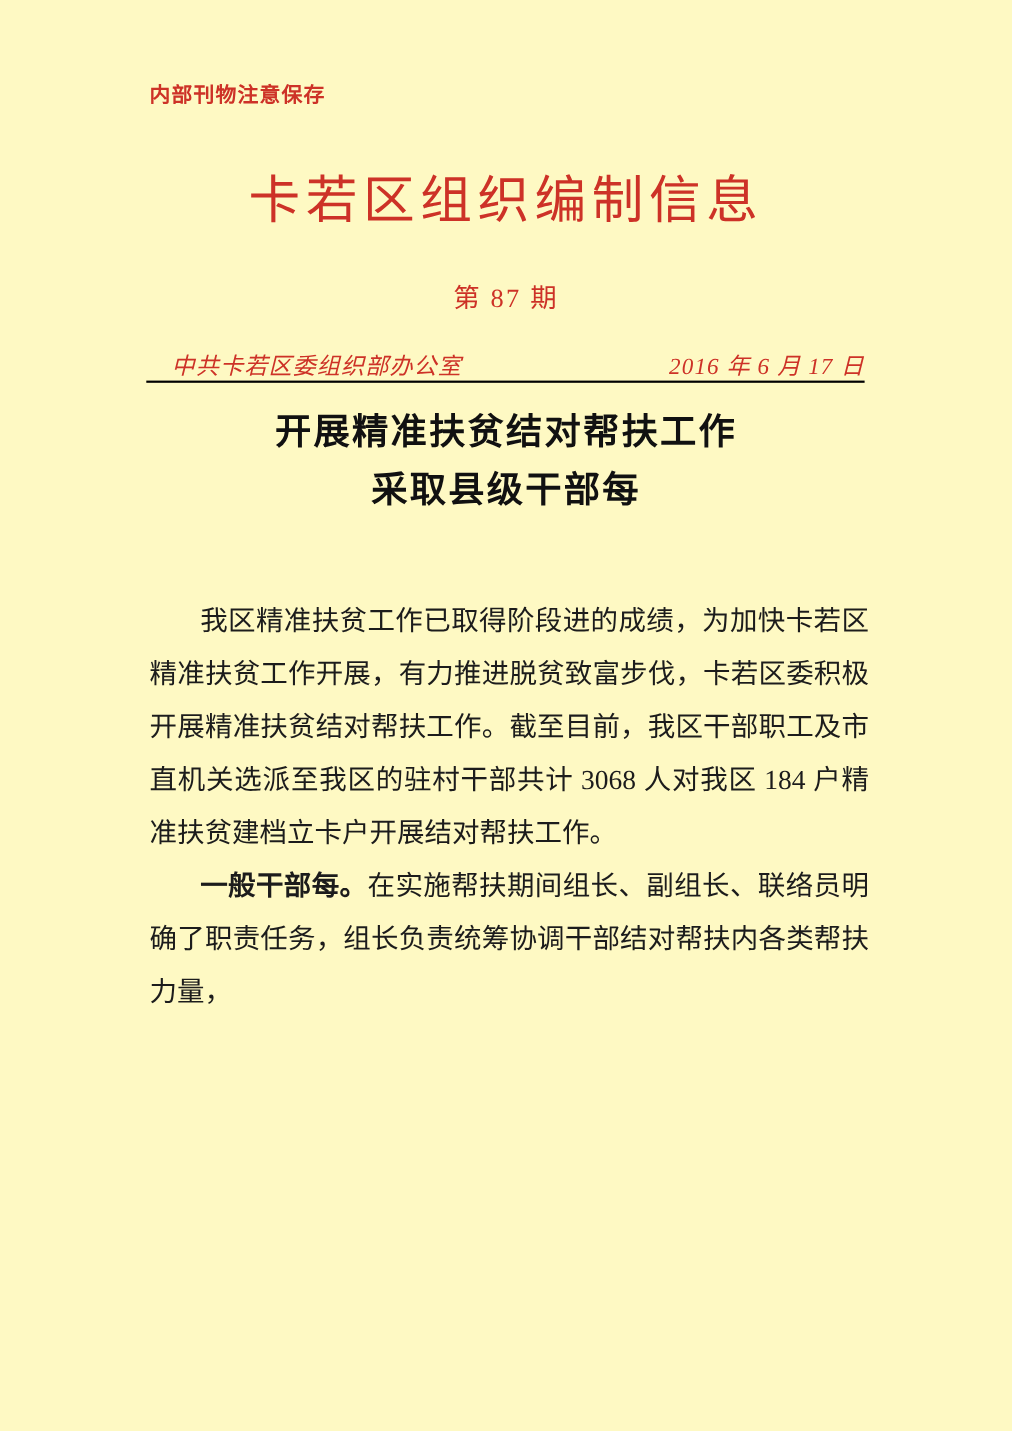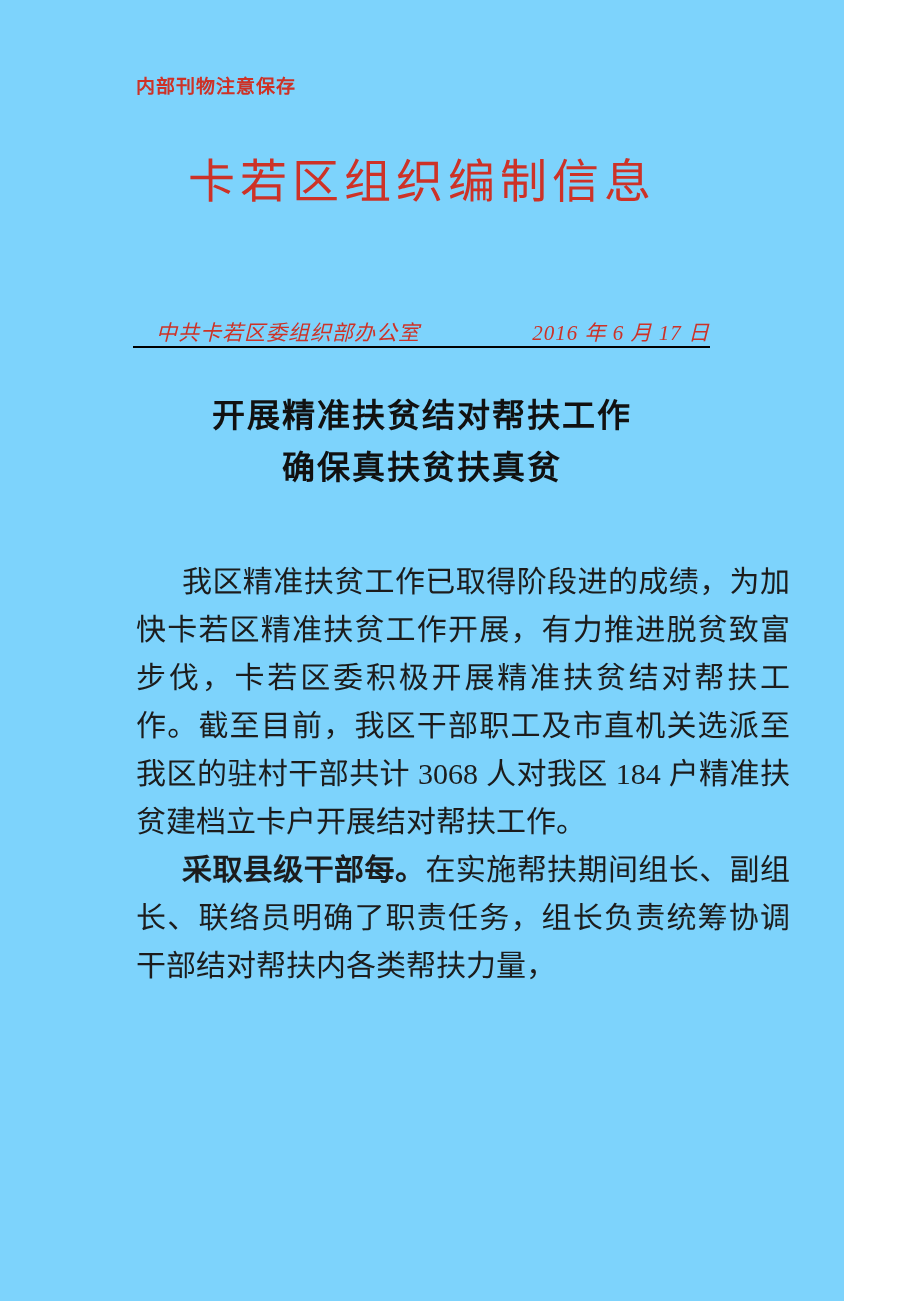--- a/index.html
+++ b/index.html
@@ -2,23 +2,23 @@
 <html lang="zh-CN"><head>
 <meta charset="utf-8">
 <style>
   :root{
     --red:#cd3227;
     --ink:#1c1c1c;
   }
   html,body{margin:0;padding:0;background:#ffffff;}
   .page{
     position:relative;
-    width:844px;
+    width:920px;
     height:1301px;
-    background:#7dd3fc;
+    background:#fef9c3;
     overflow:hidden;
     font-family:"Liberation Serif","DejaVu Serif",serif;
   }
   .internal-note{
     position:absolute;
     left:136px; top:71px;
     font-family:"Liberation Sans","DejaVu Sans",sans-serif;
     font-weight:bold;
     font-size:19px;
     letter-spacing:1px;
@@ -55,35 +55,35 @@
   .office-name{ font-style:italic; letter-spacing:1px; }
   .issue-date{ font-style:italic; letter-spacing:1px; }
   .header-rule{
     position:absolute;
     left:133px; right:134px; top:346px;
     height:2px;
     background:#000000;
   }
   .article-title{
     position:absolute;
-    left:0; right:0; top:390px;
+    left:0; right:0; top:368px;
     margin:0;
     text-align:center;
     color:#111111;
     font-size:33px;
     line-height:52px;
     font-weight:bold;
     letter-spacing:2px;
   }
   .article-title .t-line{ display:block; }
   .article-body{
     position:absolute;
-    left:136px; top:558px;
+    left:136px; top:541px;
     width:654px;
-    font-size:30px;
+    font-size:25px;
     line-height:48px;
     color:var(--ink);
     text-align:justify;
   }
   .para{
     margin:0;
     text-indent:46px;
   }
   .para-lead{
     font-family:"Liberation Sans","DejaVu Sans",sans-serif;
@@ -93,33 +93,34 @@
 </style>
 </head>
 <body>
 
 <div class="page">
 
   <div class="internal-note">内部刊物注意保存</div>
 
   <h1 class="masthead-title">卡若区组织编制信息</h1>
 
+  <div class="issue-number">第 87 期</div>
 
   <div class="office-row">
     <span class="office-name">中共卡若区委组织部办公室</span>
     <span class="issue-date">2016 年 6 月 17 日</span>
   </div>
 
   <div class="header-rule"></div>
 
   <h2 class="article-title">
     <span class="t-line">开展精准扶贫结对帮扶工作</span>
-    <span class="t-line">确保真扶贫扶真贫</span>
+    <span class="t-line">采取县级干部每</span>
   </h2>
 
   <div class="article-body">
     <p class="para"><b class="para-lead"></b><span>我区精准扶贫工作已取得阶段进的成绩，为加快卡若区精准扶贫工作开展，有力推进脱贫致富步伐，卡若区委积极开展精准扶贫结对帮扶工作。截至目前，我区干部职工及市直机关选派至我区的驻村干部共计 3068 人对我区 184 户精准扶贫建档立卡户开展结对帮扶工作。</span></p>
 
 
-    <p class="para"><b class="para-lead">采取县级干部每。</b><span>在实施帮扶期间组长、副组长、联络员明确了职责任务，组长负责统筹协调干部结对帮扶内各类帮扶力量，</span></p>
+    <p class="para"><b class="para-lead">一般干部每。</b><span>在实施帮扶期间组长、副组长、联络员明确了职责任务，组长负责统筹协调干部结对帮扶内各类帮扶力量，</span></p>
   </div>
 
 </div>
 
 </body></html>

